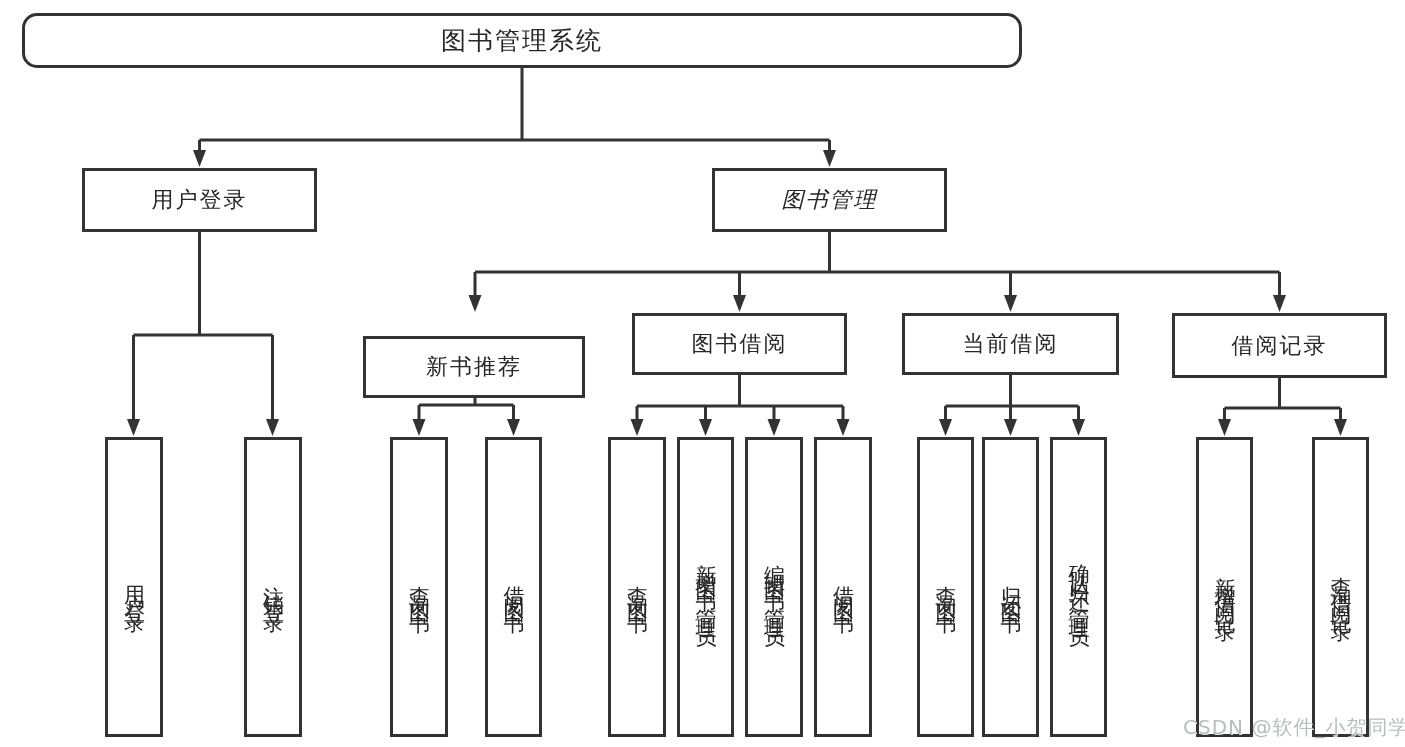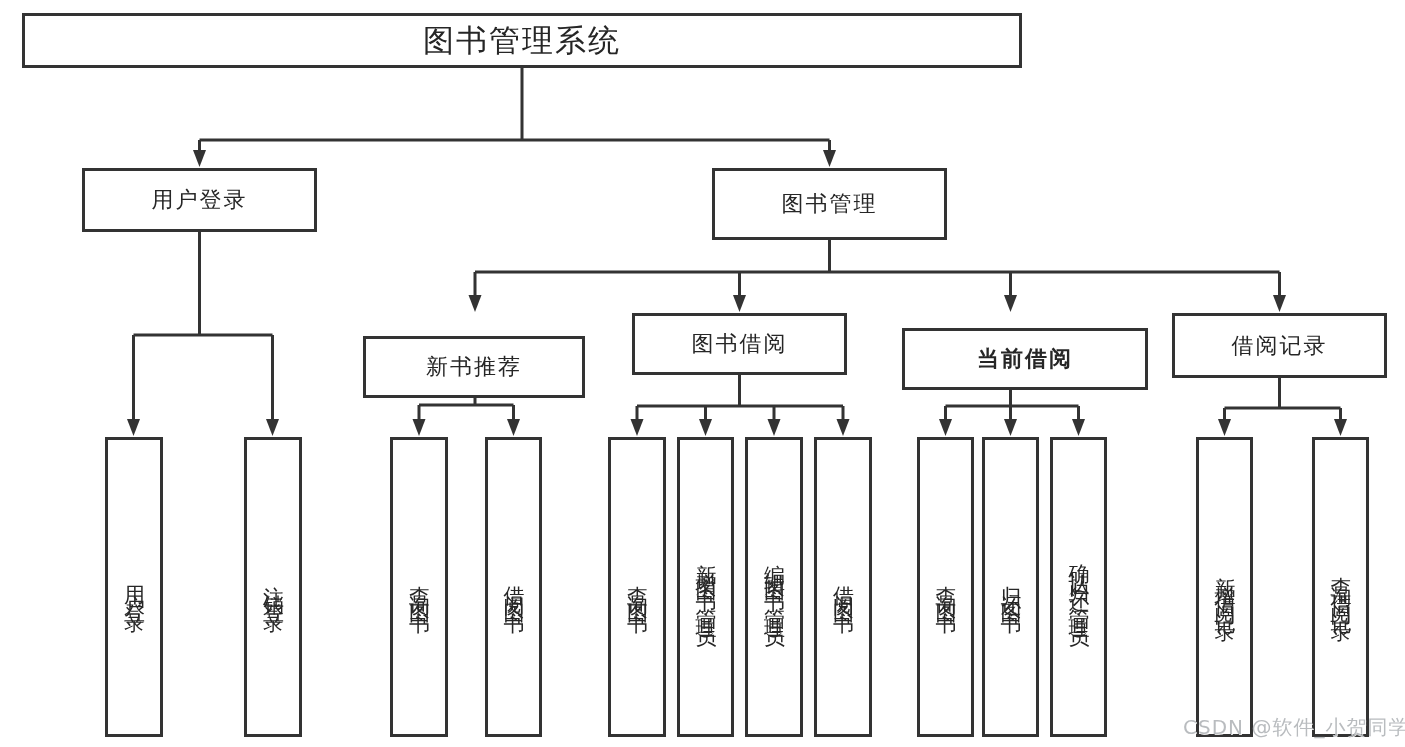--- a/index.html
+++ b/index.html
@@ -22,21 +22,21 @@
     box-sizing: border-box;
     border: 3px solid #333333;
     background: #ffffff;
     display: flex;
     align-items: center;
     justify-content: center;
     color: #262626;
     letter-spacing: 2px;
     z-index: 2;
   }
-  .hbox.root { font-size: 31px; }
+  .hbox.root { font-size: 25px; border-radius: 15px; }
   .hbox.lvl  { font-size: 22px; }
   .vbox {
     position: absolute;
     box-sizing: border-box;
     border: 3px solid #333333;
     background: #ffffff;
     display: flex;
     align-items: center;
     justify-content: center;
     z-index: 2;
@@ -124,31 +124,31 @@
     </g>
   </svg>
 
   <div class="hbox root" style="left:22px; top:13px; width:1000px; height:55px;">
     <span>图书管理系统</span>
   </div>
 
   <div class="hbox lvl" style="left:82px; top:168px; width:235px; height:64px;">
     <span>用户登录</span>
   </div>
-  <div class="hbox lvl" style="left:712px; top:168px; width:235px; height:72px;">
+  <div class="hbox lvl" style="left:712px; top:168px; width:235px; height:64px;font-style:italic;">
     <span>图书管理</span>
   </div>
 
   <div class="hbox lvl" style="left:363px; top:313px; width:222px; height:62px;margin-top:23px;">
     <span>新书推荐</span>
   </div>
   <div class="hbox lvl" style="left:632px; top:313px; width:215px; height:62px;">
     <span>图书借阅</span>
   </div>
-  <div class="hbox lvl" style="left:902px; top:328px; width:246px; height:62px;font-weight:bold;">
+  <div class="hbox lvl" style="left:902px; top:313px; width:217px; height:62px;">
     <span>当前借阅</span>
   </div>
   <div class="hbox lvl" style="left:1172px; top:313px; width:215px; height:65px;">
     <span>借阅记录</span>
   </div>
 
   <div class="vbox" style="left:105px; top:437px; width:58px; height:300px;">
     <span>用户登录</span>
   </div>
   <div class="vbox" style="left:244px; top:437px; width:58px; height:300px;">

